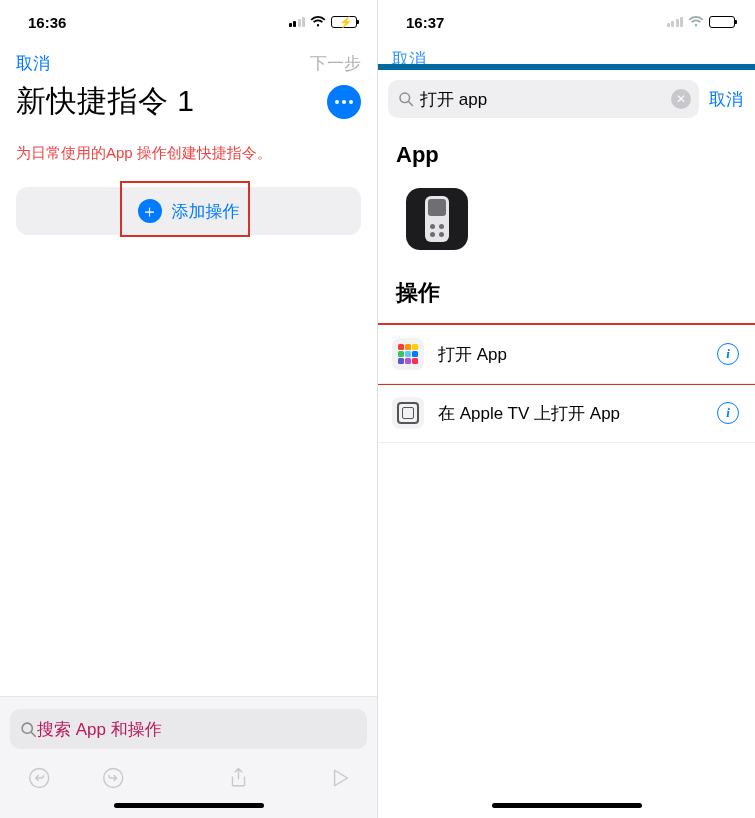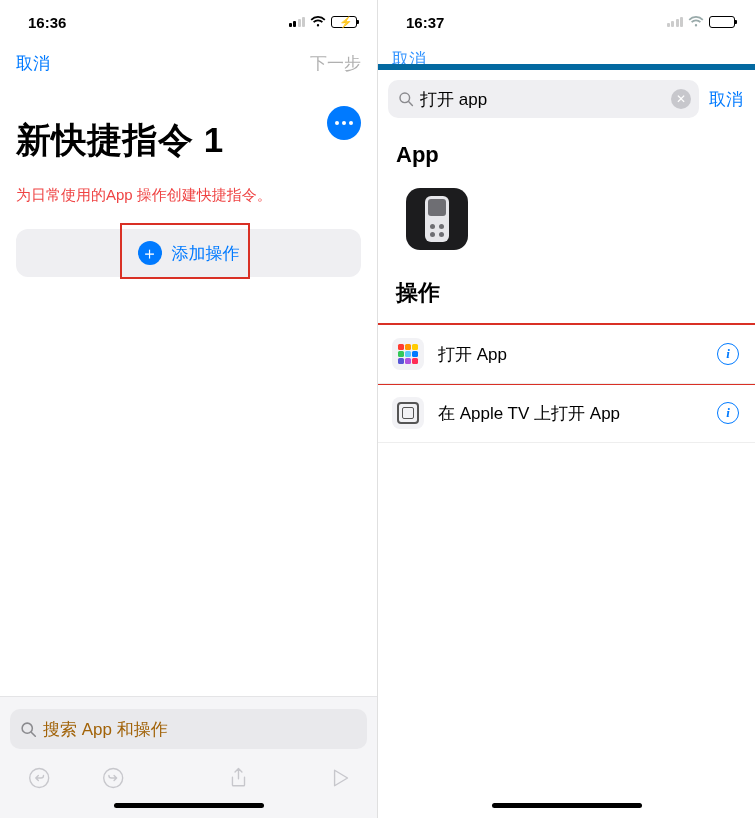--- a/index.html
+++ b/index.html
@@ -47,21 +47,21 @@
   .battery .bolt { position:absolute; left:7px; top:-1px; font-size:11px; color:#000; }
 
   
   .navbar {
     display:flex; justify-content:space-between; align-items:center;
     padding: 8px 16px 0 16px; font-size:17px;
   }
   .link-blue { color:#007aff; }
   .link-gray { color:#b0b0b0; }
   .title-row { display:flex; align-items:center; justify-content:space-between; padding: 6px 16px 0 16px; }
-  .title { font-size:35px; font-weight:700; letter-spacing:0.5px;margin-top:36px; }
+  .title { font-size:30px; font-weight:400; letter-spacing:0.5px; }
   .more-btn {
     width:34px; height:34px; border-radius:50%; background:#007aff;
     display:flex; align-items:center; justify-content:center; gap:3px;
   }
   .more-btn span{width:4px;height:4px;border-radius:50%;background:#fff;}
   .subtitle { padding: 22px 16px 0 16px; font-size:15px; color:#ef4444; }
   .add-action-wrap { padding: 24px 16px 0 16px; }
   .add-action {
     background:#efeff2; border-radius:12px; height:48px;
     display:flex; align-items:center; justify-content:center; gap:10px;
@@ -74,22 +74,22 @@
     display:flex;align-items:center;justify-content:center;color:#fff;font-size:17px;font-weight:300;
   }
   .add-action-text{color:#007aff;font-size:17px;}
 
   .bottom-area{
     position:absolute; bottom:0; left:0; right:0; background:#f5f5f7;
     padding:12px 10px 6px 10px; border-top:1px solid #e4e4e6;
   }
   .search-box{
     background:#e9e9ec; border-radius:10px; height:40px;
-    display:flex; align-items:center; padding:0 10px; gap:6px;
-    color:#a16207; font-size:17px;
+    display:flex; align-items:center; padding:0 10px; 
+    color:#be185d; font-size:17px;
   }
   .toolbar{
     display:flex; align-items:center; padding:16px 18px 4px 18px; gap:52px;
     color:#c7c7cc;
   }
   .toolbar .spacer{flex:1}
   .home-indicator{
     width:150px;height:5px;background:#000;border-radius:3px;margin:8px auto 4px;
   }
 

